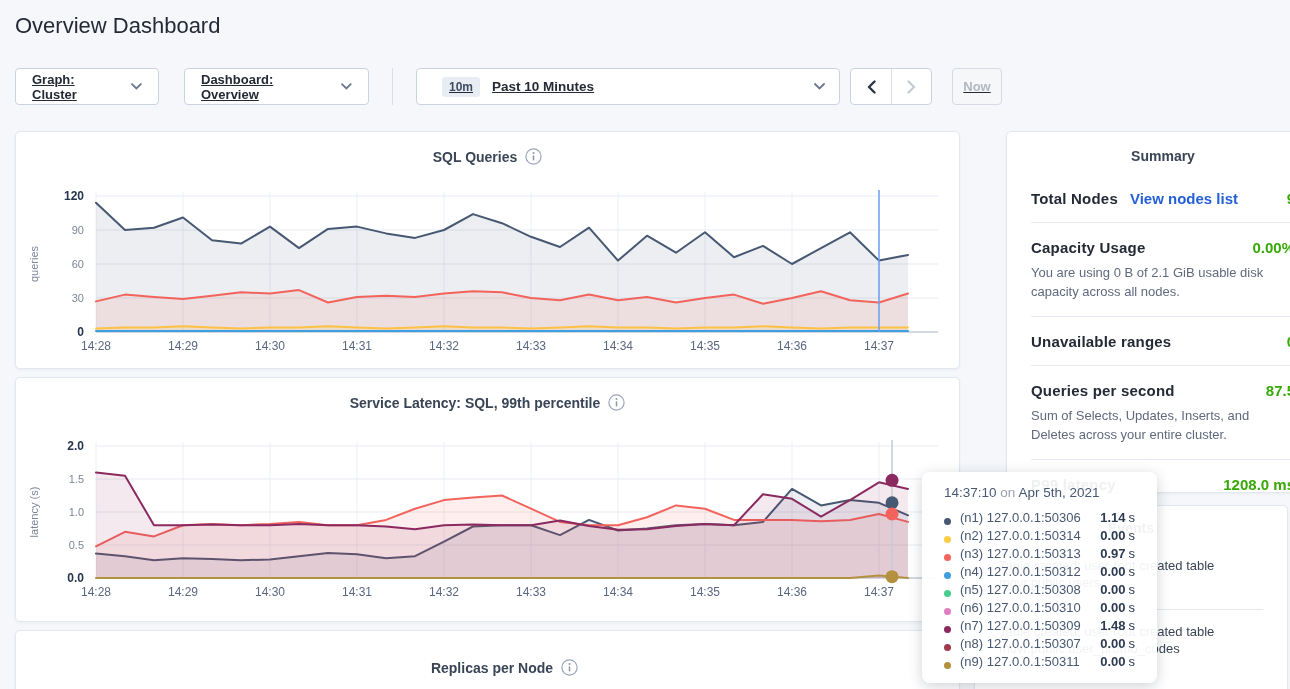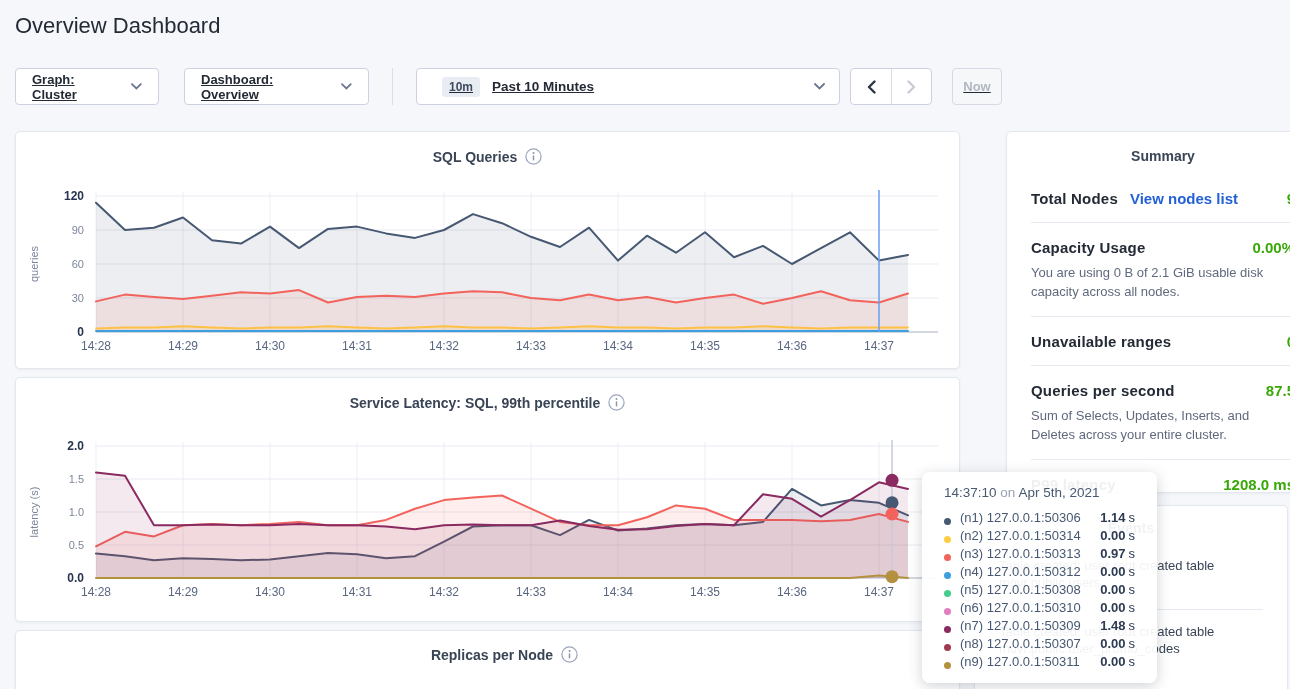--- a/index.html
+++ b/index.html
@@ -223,21 +223,21 @@
       <text transform="translate(22 78) rotate(-90)" text-anchor="middle" font-size="11" fill="#7c8598">latency (s)</text>
       <line x1="876.0500000000001" y1="6" x2="876.0500000000001" y2="144" stroke="#c6cbd6" stroke-width="1.5"></line>
       <circle cx="876.0500000000001" cy="46.32000000000001" r="6.5" fill="#8a2a60"></circle>
       <circle cx="876.0500000000001" cy="68.76" r="6.5" fill="#475872"></circle>
       <circle cx="876.0500000000001" cy="79.98" r="6.5" fill="#f2635c"></circle>
       <circle cx="876.0500000000001" cy="142.68" r="6.5" fill="#b3913f"></circle>
     </svg>
 </div>
 
 <div class="card" id="replicas-card">
-  <div class="card-title" style="margin-top:15px;padding-left:34px;">
+  <div class="card-title" style="margin-top:28px;padding-left:34px;">
     <span>Replicas per Node</span>
     <svg class="info-icon" viewBox="0 0 17 17">
         <circle cx="8.5" cy="8.5" r="7.6" fill="none" stroke="#9aa5bd" stroke-width="1.2"></circle>
         <circle cx="8.5" cy="5" r="1" fill="#8b96ad"></circle>
         <rect x="7.75" y="7.2" width="1.5" height="5.2" rx="0.7" fill="#8b96ad"></rect>
       </svg>
   </div>
 </div>
 
 <div class="card" id="summary-card">

